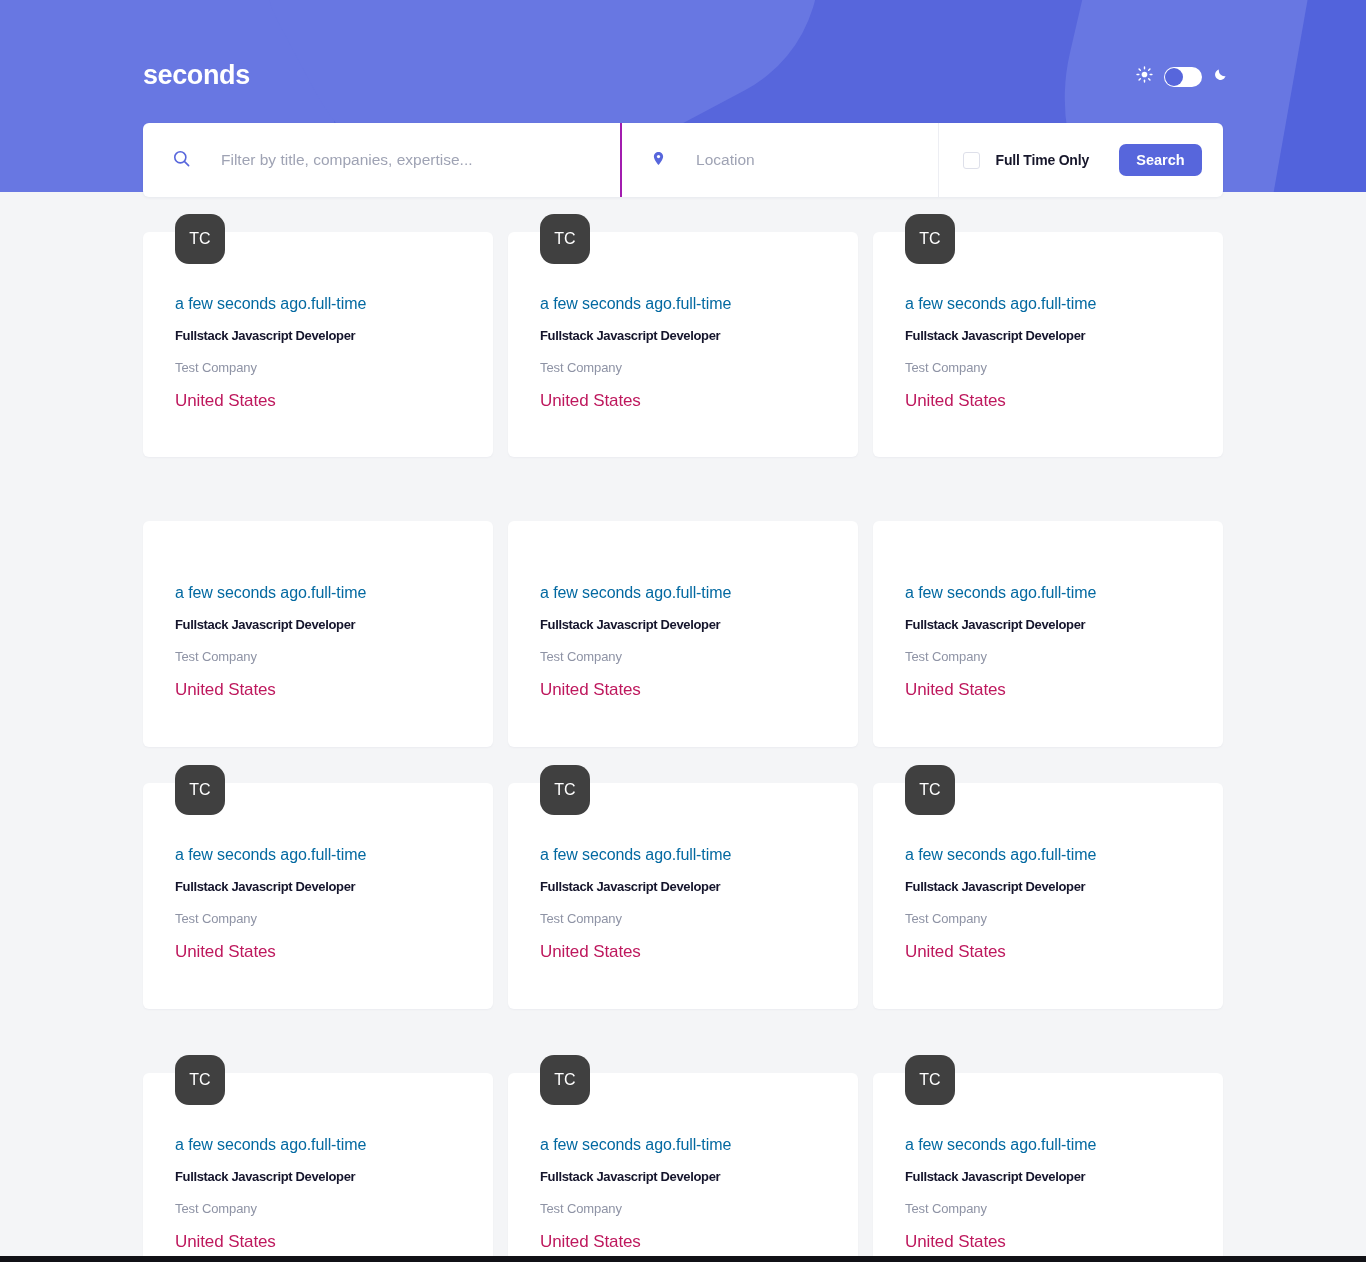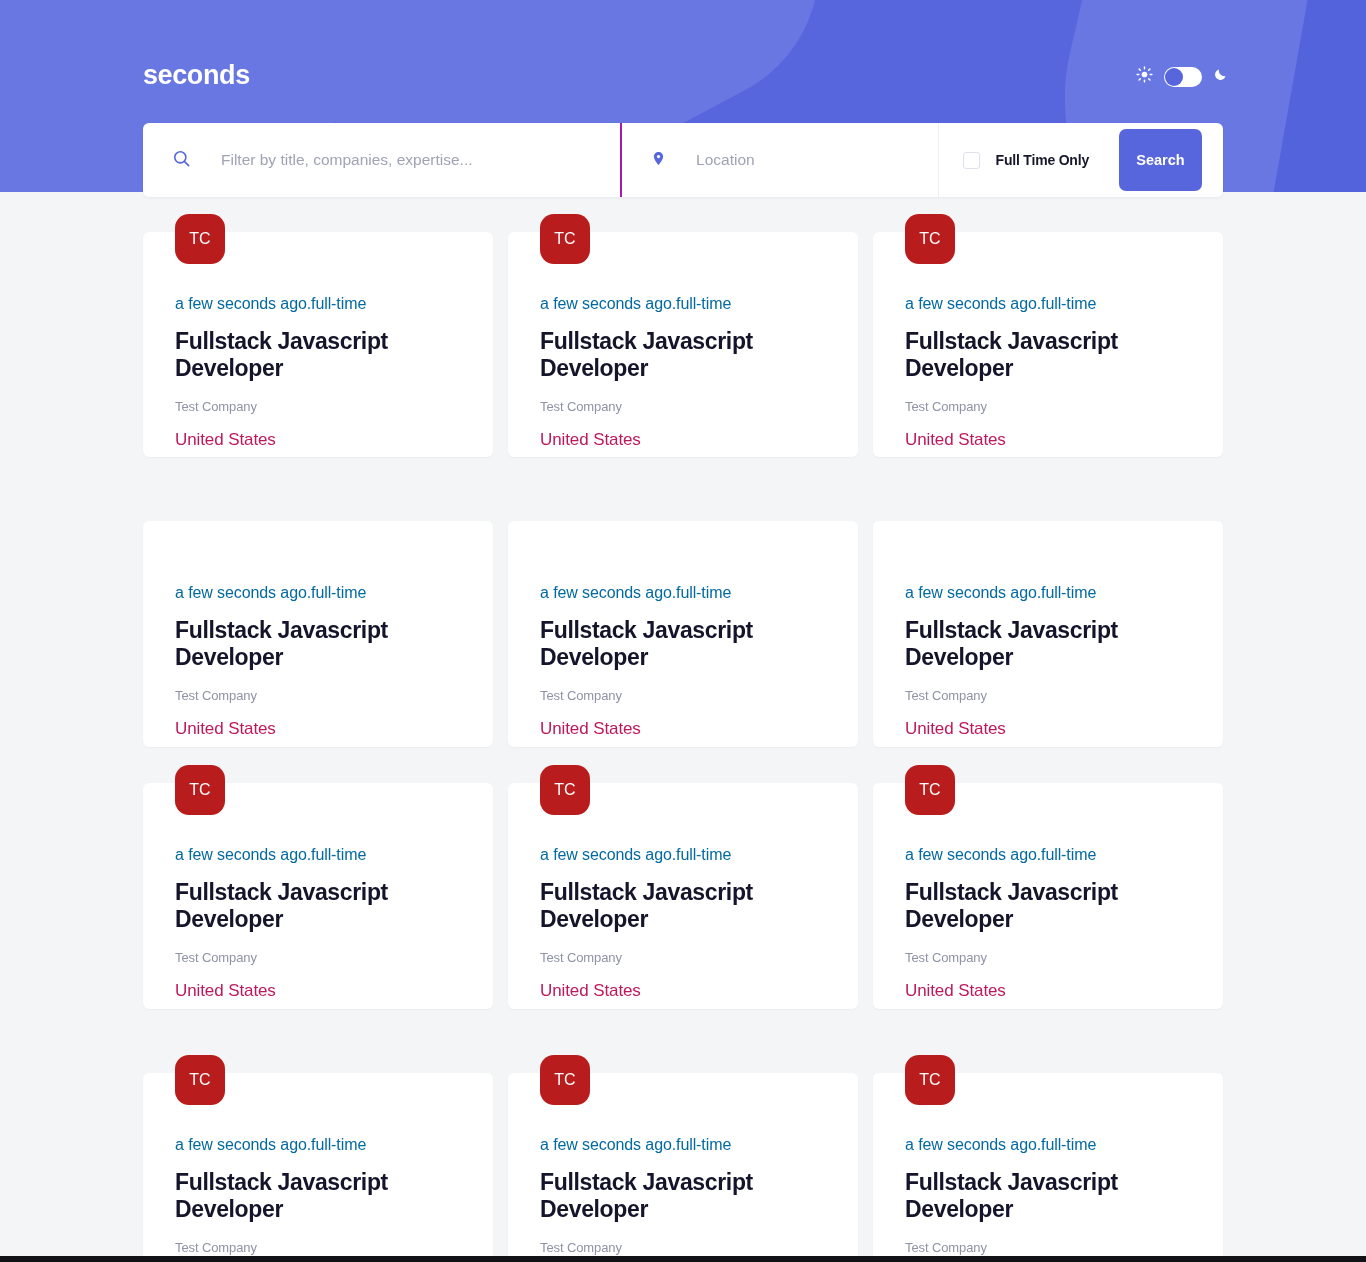--- a/index.html
+++ b/index.html
@@ -101,21 +101,21 @@
   .chk-box {
     width:17px; height:17px; border:1.5px solid #DEE0EA;
     border-radius:3px; background:#fff; cursor:pointer; flex:none;
   }
   .chk-label {
     font-size:14px; font-weight:bold; color:#17172B;
     white-space:nowrap; letter-spacing:-0.2px;
   }
   .search-btn {
     margin-left:14px; margin-right:21px;
-    width:83px; height:62px; align-self:center;
+    width:83px; height:32px; align-self:center;
     background:#5766DC; color:#FFFFFF;
     border:0; border-radius:7px; cursor:pointer;
     font-family:"Liberation Sans", sans-serif;
     font-size:14.5px; font-weight:bold;
   }
 
   
   .grid {
     position:absolute; left:143px; top:232px;
     width:1080px;
@@ -132,28 +132,28 @@
     padding:63px 32px 0 32px;
     box-shadow:0 1px 2px rgba(20,30,80,0.04);
   }
   .card.row2 { margin-top:31px; height:226px; }
   .card.row3 { margin-top:3px; height:226px; }
   .card.row4 { margin-top:31px; height:229px; }
 
   .avatar {
     position:absolute; left:32px; top:-18px;
     width:50px; height:50px;
-    background:#b91c1c; border-radius:14px;
+    background:#404040; border-radius:14px;
     display:flex; align-items:center; justify-content:center;
     color:#FFFFFF; font-size:16px; font-weight:500;
     letter-spacing:0.2px;
   }
 
   .meta    { font-size:16px; color:#0369a1; margin-bottom:15px; letter-spacing:-0.1px; }
-  .title   { font-size:23px; font-weight:bold; color:#14142B; margin-bottom:17px; letter-spacing:-0.35px; }
+  .title   { font-size:13px; font-weight:bold; color:#14142B; margin-bottom:17px; letter-spacing:-0.35px; }
   .company { font-size:13px; color:#8E93A5; margin-bottom:16px; letter-spacing:-0.1px; }
   .location{ font-size:17px; color:#be185d; letter-spacing:-0.1px; }
 
   .bottom-bar {
     position:absolute; left:0; top:1256px;
     width:1366px; height:6px; background:#111116;
   }
 </style>
 </head>
 <body>

